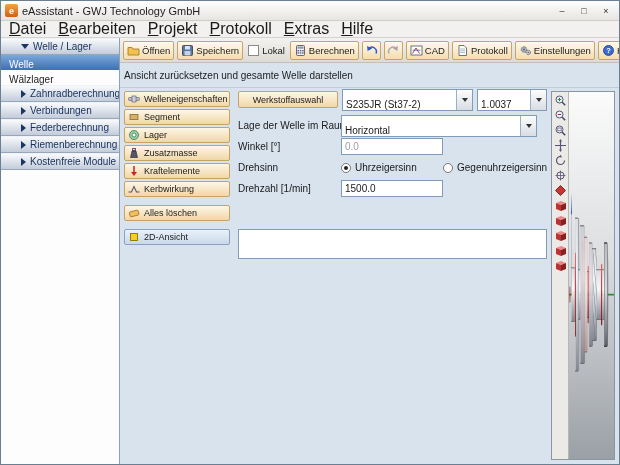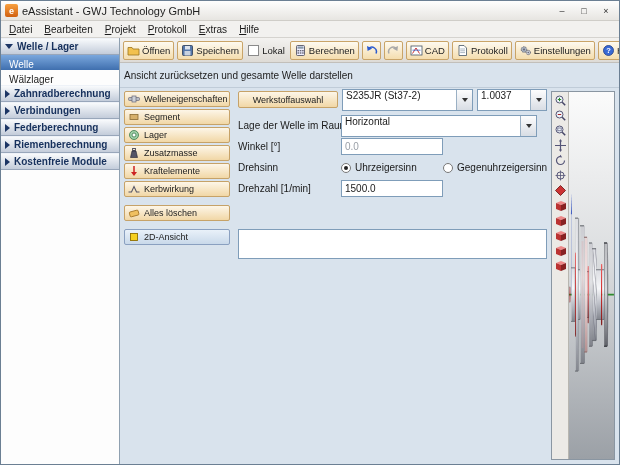--- a/index.html
+++ b/index.html
@@ -8,28 +8,28 @@
   .window { width:620px; height:465px; border:1px solid #6b7f93; background:#eceae6; display:flex; flex-direction:column; font-size:11px; color:#1a1a1a; overflow:hidden; }
 
   
   .titlebar { height:20px; flex:none; background:linear-gradient(#fefefe,#e7e5e1); border-bottom:1px solid #cfcdc8; display:flex; align-items:center; gap:4px; padding:0 4px; }
   .app-icon { width:13px; height:13px; flex:none; background:linear-gradient(#f8a040,#d06010); border-radius:2px; color:#fff; font-size:9px; font-weight:bold; display:flex; align-items:center; justify-content:center; }
   .title-text { flex:1; font-size:11px; color:#222; white-space:nowrap; overflow:hidden; }
   .win-btn { width:18px; height:15px; display:flex; align-items:center; justify-content:center; font-size:9px; color:#333; border:1px solid transparent; }
 
   
   .menubar { height:17px; flex:none; background:#f2f1ef; border-bottom:1px solid #d5d3cf; display:flex; align-items:center; padding-left:2px; }
-  .menu-item { display:inline-block; padding:10px 6px; font-size:10px; }
+  .menu-item { display:inline-block; padding:10px 6px; font-size:16px; }
   .menu-item::first-letter { text-decoration:underline; }
 
   .main { flex:1; display:flex; min-height:0; }
 
   
   .sidebar { width:119px; flex:none; background:#fdfdfd; border-right:1px solid #8fa0b0; display:flex; flex-direction:column; }
-  .side-header { height:17px; flex:none; background:linear-gradient(#f8fafc,#c3ccda); border-bottom:1px solid #98a6ba; border-top:1px solid #eef2f8; font-size:10px; font-weight:bold; color:#16305c; display:flex; align-items:center; gap:4px; padding:0 4px; white-space:nowrap; overflow:hidden; }
+  .side-header { height:17px; flex:none; background:linear-gradient(#f8fafc,#c3ccda); border-bottom:1px solid #98a6ba; border-top:1px solid #eef2f8; font-size:10px; font-weight:normal; color:#16305c; display:flex; align-items:center; gap:4px; padding:0 20px; white-space:nowrap; overflow:hidden; }
   .tri-down { width:0; height:0; border-top:5px solid #1c3564; border-left:4px solid transparent; border-right:4px solid transparent; flex:none; }
   .tri-right { width:0; height:0; border-left:5px solid #1c3564; border-top:4px solid transparent; border-bottom:4px solid transparent; flex:none; }
   .side-item { height:15px; flex:none; display:flex; align-items:flex-end; padding-left:8px; font-size:10px; color:#222; background:#fdfdfd; }
   .side-item.selected { background:linear-gradient(#7aa7dd,#3f6fae); color:#fff; }
   .side-fill { flex:1; background:#fdfdfd; }
 
   
   .content { flex:1; display:flex; flex-direction:column; background:#d9e3ed; min-width:0; }
 
   .toolbar { height:25px; flex:none; display:flex; align-items:center; gap:3px; padding:0 3px; background:linear-gradient(#f3f2f0,#dedbd6); border-bottom:1px solid #c2bfba; overflow:hidden; }
@@ -47,21 +47,21 @@
   .tool-col { width:106px; flex:none; display:flex; flex-direction:column; gap:2px; }
   .tool-btn { height:16px; flex:none; display:flex; align-items:center; gap:4px; padding:0 3px; background:linear-gradient(#fdf6e8,#f1d7a6); border:1px solid #c6a268; border-radius:2px; font-size:9px; color:#222; white-space:nowrap; overflow:hidden; }
   .tool-btn.gap-top { margin-top:6px; }
   .tool-btn.active { background:linear-gradient(#e9f1f9,#c9d9ea); border-color:#8aa0c0; }
 
   .form-col { flex:1; display:flex; flex-direction:column; gap:4px; min-width:0; }
   .frow { display:flex; align-items:center; height:17px; flex:none; }
   .frow.first { margin-bottom:5px; }
   .flabel { width:103px; flex:none; font-size:10px; white-space:nowrap; }
   .material-btn { width:100px; flex:none; height:17px; justify-content:center; margin-right:4px;align-items:center; }
-  .combo { height:22px; background:#fff; border:1px solid #7f9db9; display:flex; align-items:flex-start; font-size:10px; padding-left:3px; overflow:hidden; }
+  .combo { height:22px; background:#fff; border:1px solid #7f9db9; display:flex; align-items:flex-end; font-size:10px; padding-left:3px; overflow:hidden; }
   .combo .val { flex:1; white-space:nowrap; overflow:hidden; }
   .combo-btn { width:16px; align-self:stretch; margin-left:2px; flex:none; background:linear-gradient(#fdfdfd,#d8dde4); border-left:1px solid #9ab0c4; display:flex; align-items:center; justify-content:center; }
   .arrow-down { width:0; height:0; border-left:3px solid transparent; border-right:3px solid transparent; border-top:4px solid #333; }
   .combo.material { flex:1; }
   .combo.matnum { width:70px; flex:none; margin-left:4px; }
   .combo.orientation { width:196px; flex:none; }
   .tinput { height:17px; border:1px solid #7f9db9; background:#fff; font-size:10px; padding:0 3px; display:flex; align-items:center; width:102px; flex:none; }
   .tinput.disabled { color:#9aa0a8; }
   .radio-opt { display:flex; align-items:center; gap:4px; font-size:10px; flex:none; }
   .radio-opt.first { width:102px; }

